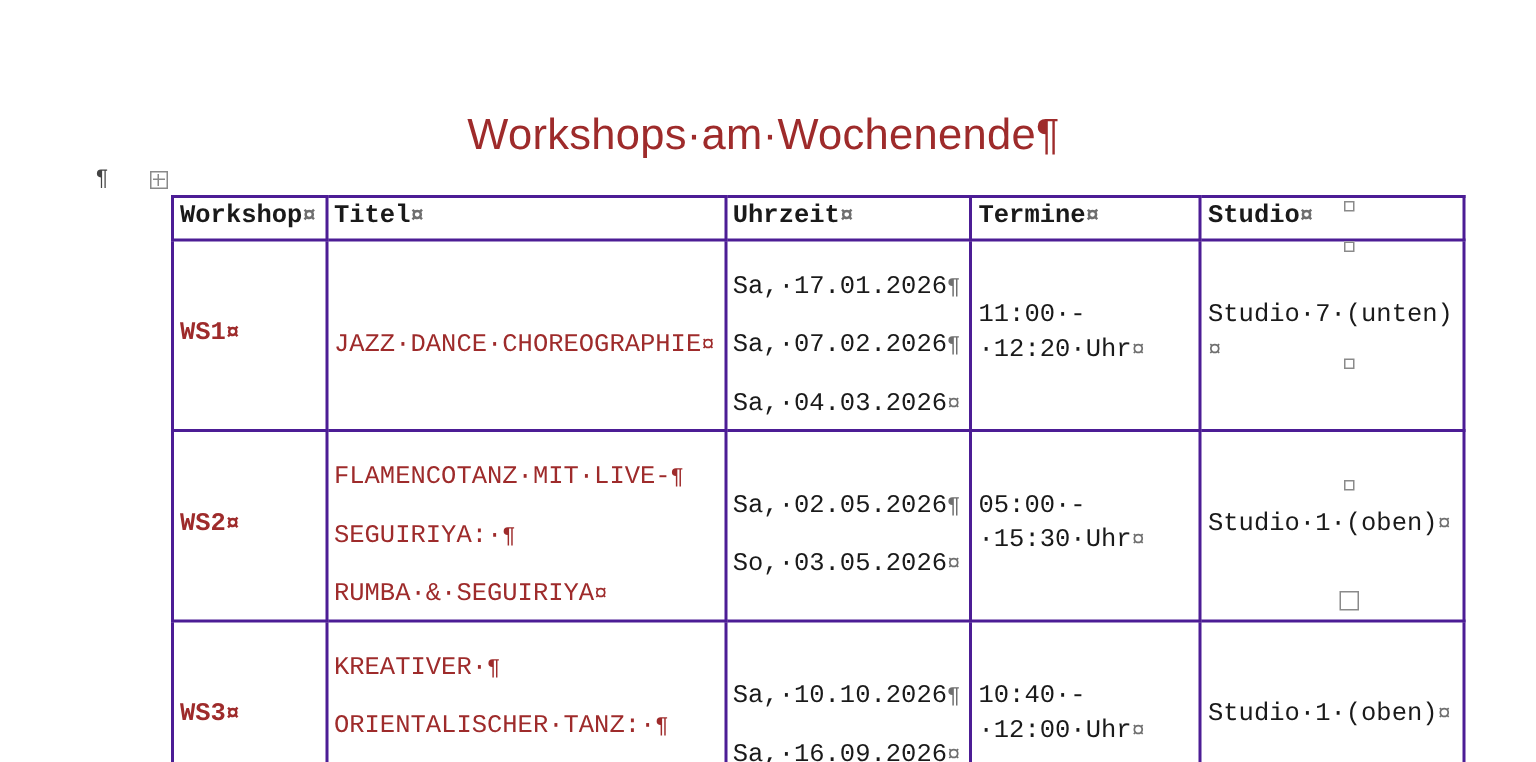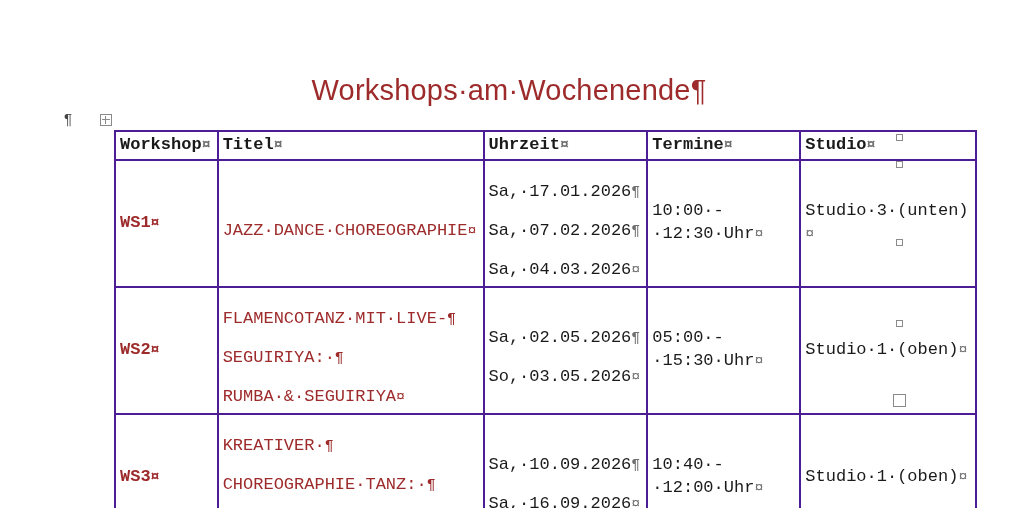--- a/index.html
+++ b/index.html
@@ -185,22 +185,22 @@
       <tr>
         <td class="cell-ws"><span>WS1</span><span class="mark mark-red">¤</span></td>
         <td>
           <div class="lineitem"><span>JAZZ·DANCE·CHOREOGRAPHIE</span><span class="mark mark-red">¤</span></div>
         </td>
         <td class="cell-dates">
           <div class="lineitem"><span>Sa,·17.01.2026</span><span class="mark">¶</span></div>
           <div class="lineitem"><span>Sa,·07.02.2026</span><span class="mark">¶</span></div>
           <div class="lineitem"><span>Sa,·04.03.2026</span><span class="mark">¤</span></div>
         </td>
-        <td class="cell-black"><span>10:00·-·12:30·Uhr</span><span class="mark">¤</span></td>
-        <td class="cell-black"><span>Studio·3·(unten)</span><span class="mark">¤</span></td>
+        <td class="cell-black"><span>11:00·-·12:20·Uhr</span><span class="mark">¤</span></td>
+        <td class="cell-black"><span>Studio·7·(unten)</span><span class="mark">¤</span></td>
       </tr>
 
       <tr>
         <td class="cell-ws"><span>WS2</span><span class="mark mark-red">¤</span></td>
         <td>
           <div class="lineitem"><span>FLAMENCOTANZ·MIT·LIVE-</span><span class="mark mark-red">¶</span></div>
           <div class="lineitem"><span>SEGUIRIYA:·</span><span class="mark mark-red">¶</span></div>
           <div class="lineitem"><span>RUMBA·&amp;·SEGUIRIYA</span><span class="mark mark-red">¤</span></div>
         </td>
         <td class="cell-dates">
@@ -208,25 +208,25 @@
           <div class="lineitem"><span>So,·03.05.2026</span><span class="mark">¤</span></div>
         </td>
         <td class="cell-black"><span>05:00·-·15:30·Uhr</span><span class="mark">¤</span></td>
         <td class="cell-black"><span>Studio·1·(oben)</span><span class="mark">¤</span></td>
       </tr>
 
       <tr>
         <td class="cell-ws"><span>WS3</span><span class="mark mark-red">¤</span></td>
         <td>
           <div class="lineitem"><span>KREATIVER·</span><span class="mark mark-red">¶</span></div>
-          <div class="lineitem"><span>CHOREOGRAPHIE·TANZ:·</span><span class="mark mark-red">¶</span></div>
+          <div class="lineitem"><span>ORIENTALISCHER·TANZ:·</span><span class="mark mark-red">¶</span></div>
           <div class="lineitem"><span>SCHLEIERTANZ</span><span class="mark mark-red">¤</span></div>
         </td>
         <td class="cell-dates">
-          <div class="lineitem"><span>Sa,·10.09.2026</span><span class="mark">¶</span></div>
+          <div class="lineitem"><span>Sa,·10.10.2026</span><span class="mark">¶</span></div>
           <div class="lineitem"><span>Sa,·16.09.2026</span><span class="mark">¤</span></div>
         </td>
         <td class="cell-black"><span>10:40·-·12:00·Uhr</span><span class="mark">¤</span></td>
         <td class="cell-black"><span>Studio·1·(oben)</span><span class="mark">¤</span></td>
       </tr>
     </tbody>
   </table>
 
   <div class="row-handle" style="left:896px; top:134px;"></div>
   <div class="row-handle" style="left:896px; top:161px;"></div>

